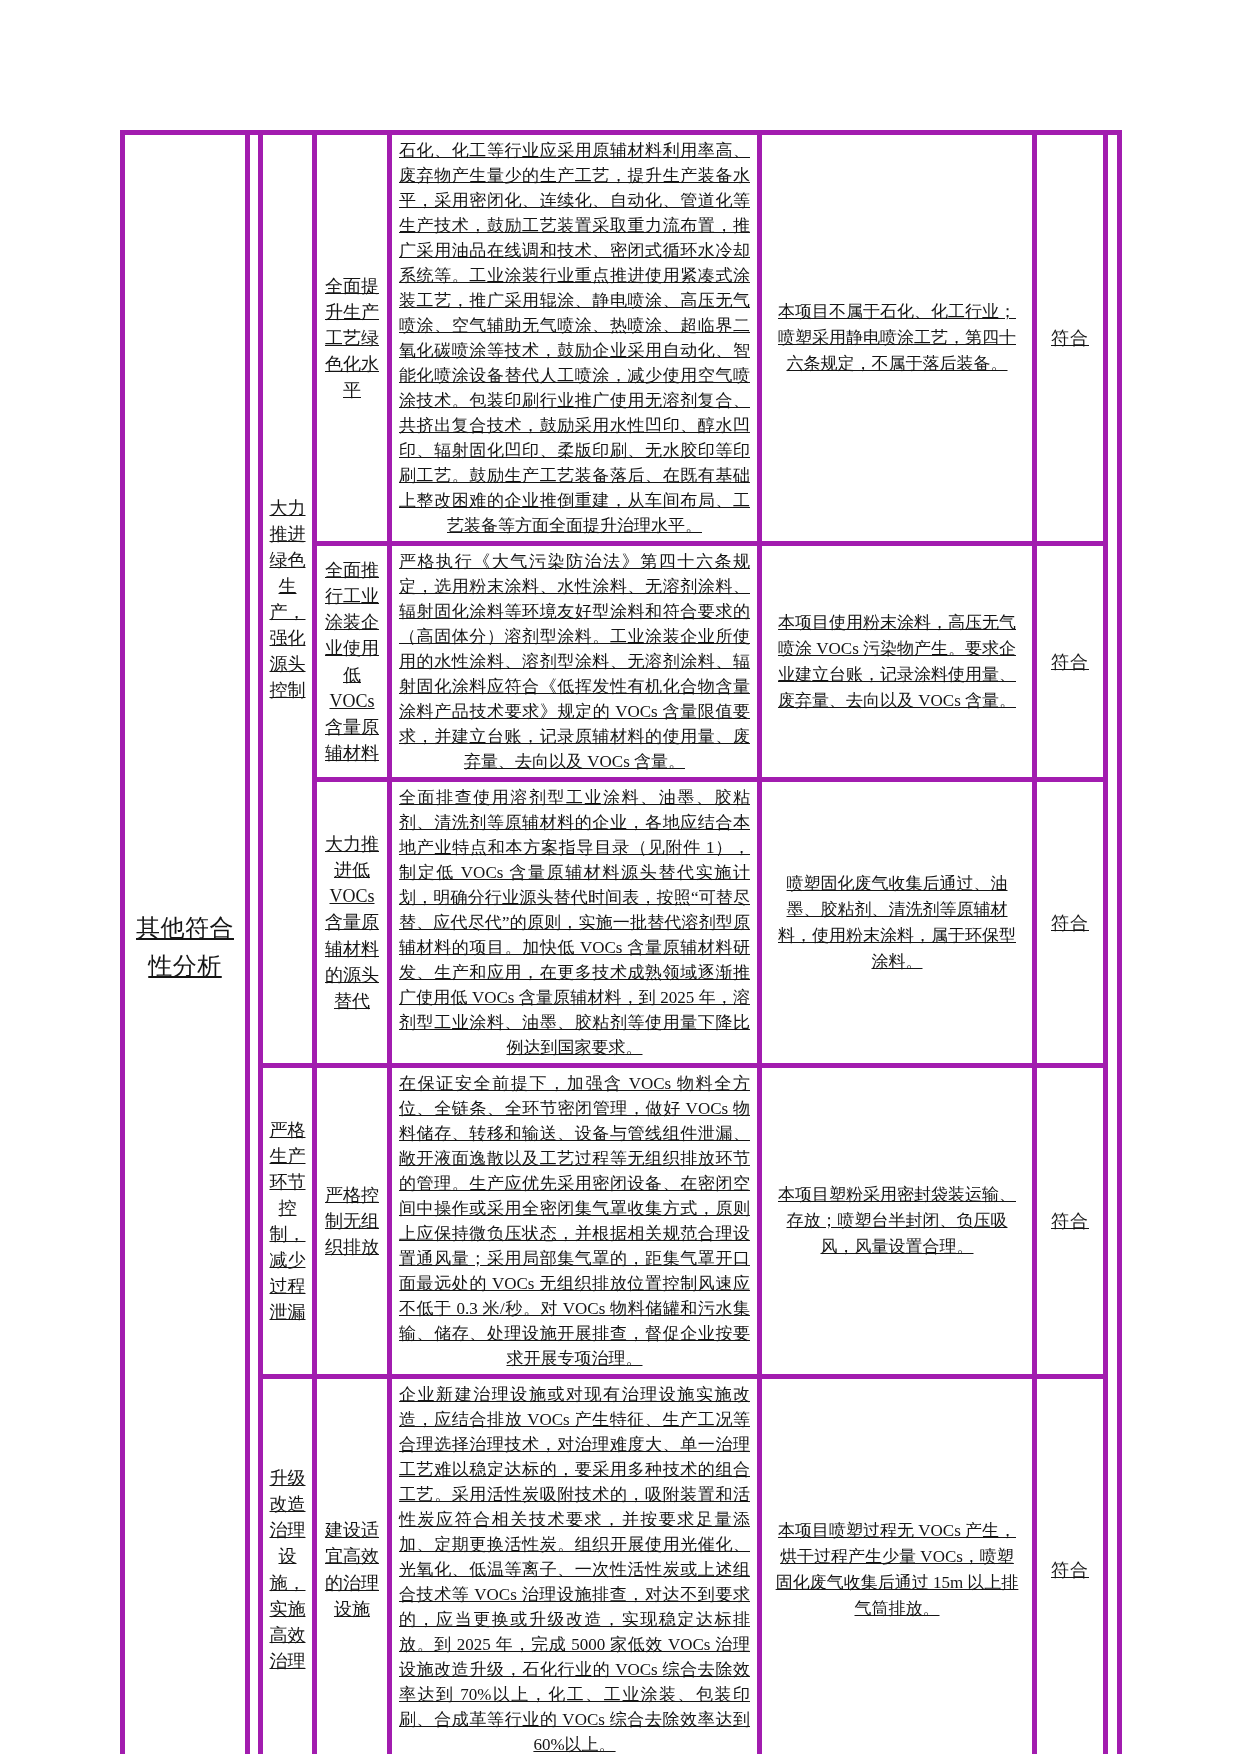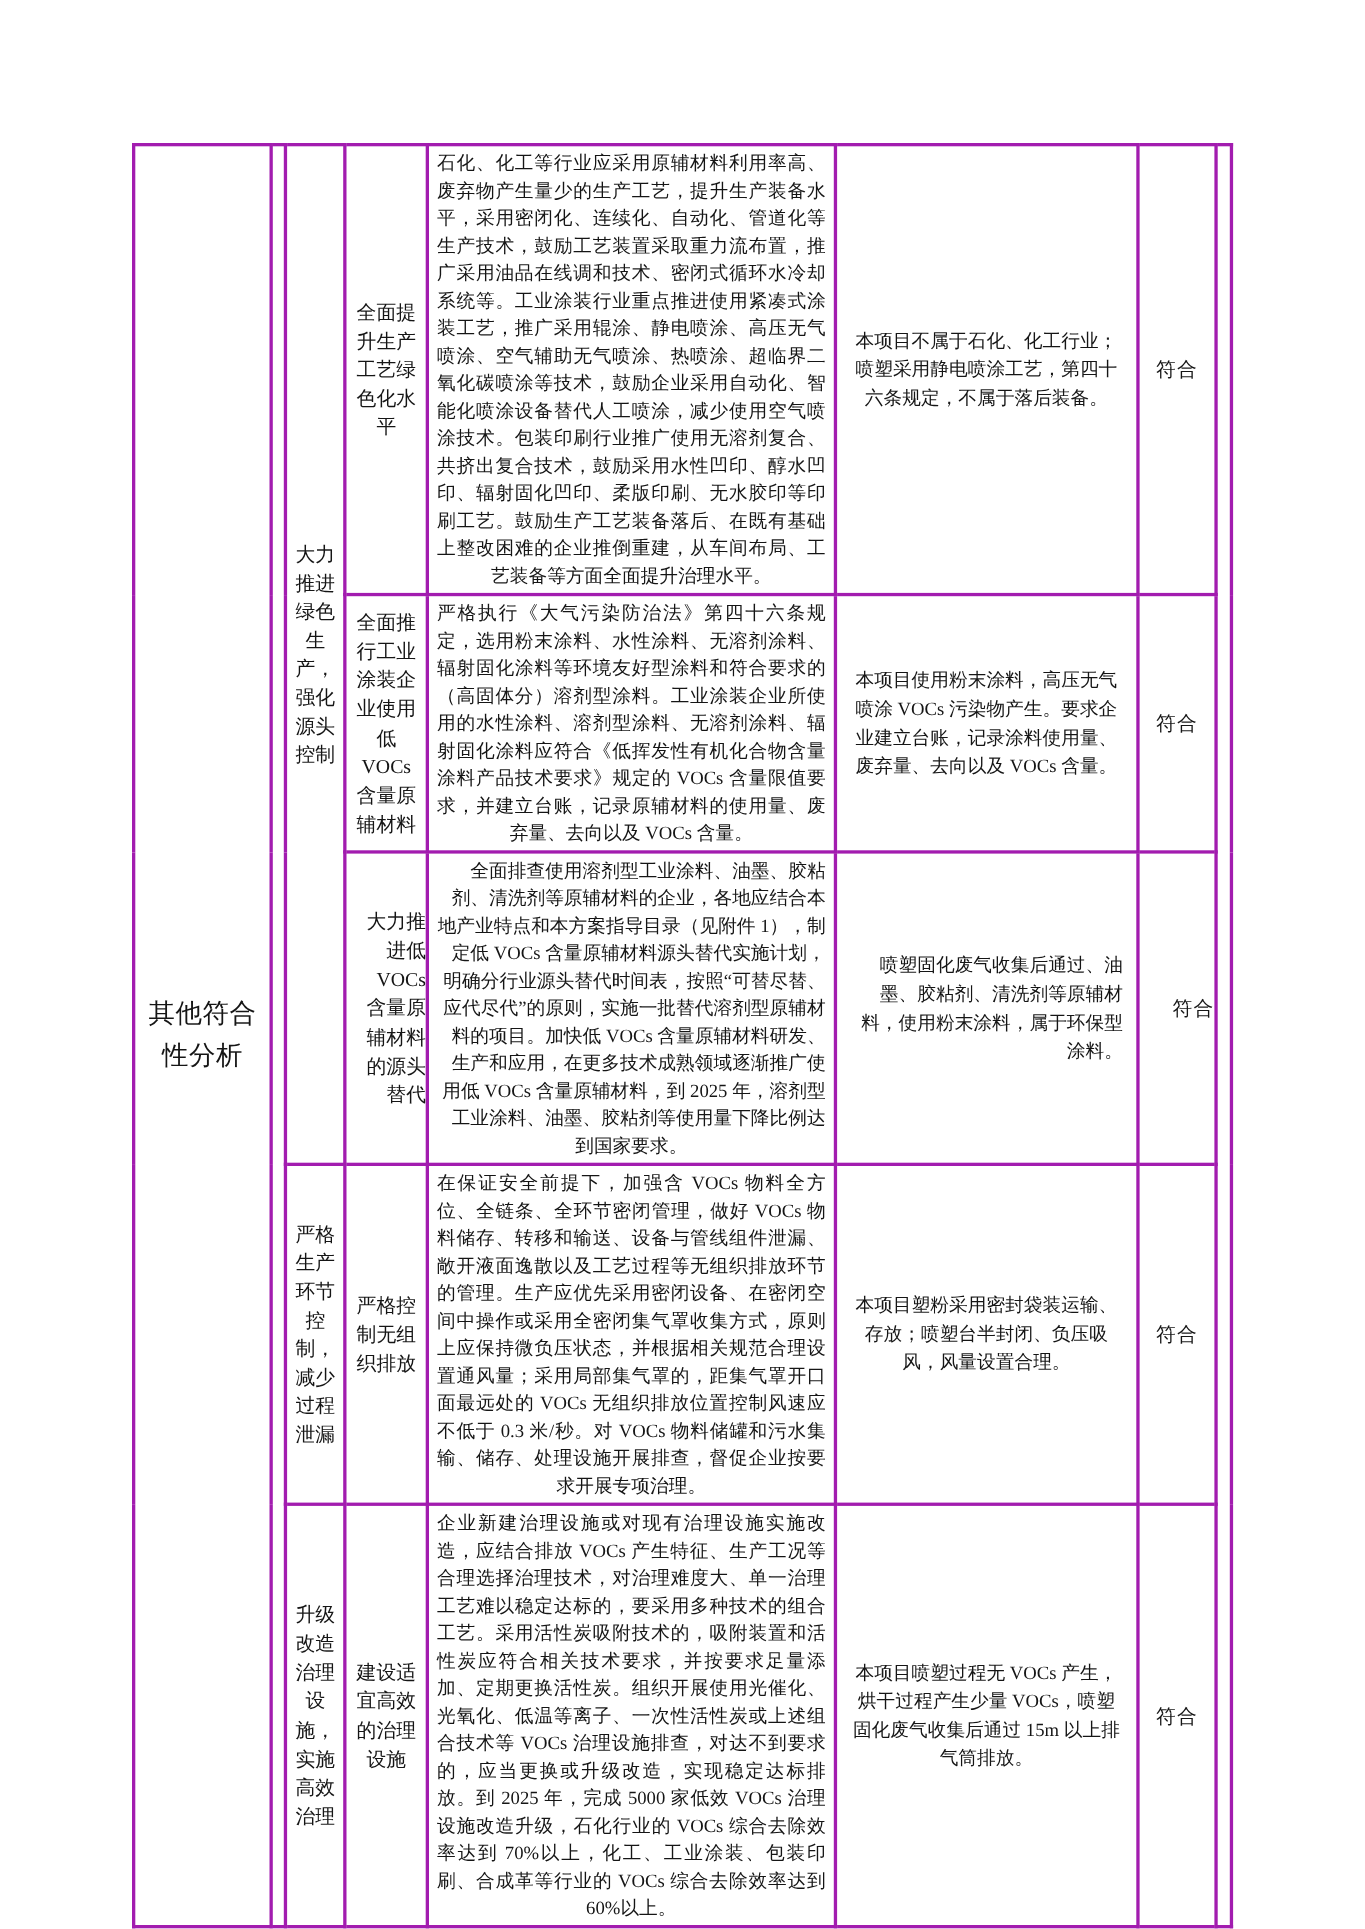--- a/index.html
+++ b/index.html
@@ -13,27 +13,28 @@
   table.doc-table {
     border-collapse: collapse;
     table-layout: fixed;
     width: 1001px;
     margin-left: 120px;
     margin-top: 130px;
     border: 2px solid #3d3d3d;
     border-bottom-width: 3px;
   }
   table.doc-table td {
-    border: 3px solid #a21caf;
+    border: 5px solid #a21caf;
     vertical-align: middle;
     overflow: hidden;
+    text-decoration: underline;
   }
   tr.r1 > td { height: 383px; }
   tr.r2 > td { height: 221px; }
-  tr.r3 > td { height: 254px; text-align: right; }
+  tr.r3 > td { height: 254px; }
   tr.r4 > td { height: 259px; }
   tr.r5 > td { height: 346px; }
   tr.r4 > td { border-top-width: 2px; margin-left: 32px; }
 
   td.c-analysis {
     text-align: center;
     font-size: 24px;
     line-height: 1.55;
     white-space: pre-line;
     letter-spacing: 0.5px;

